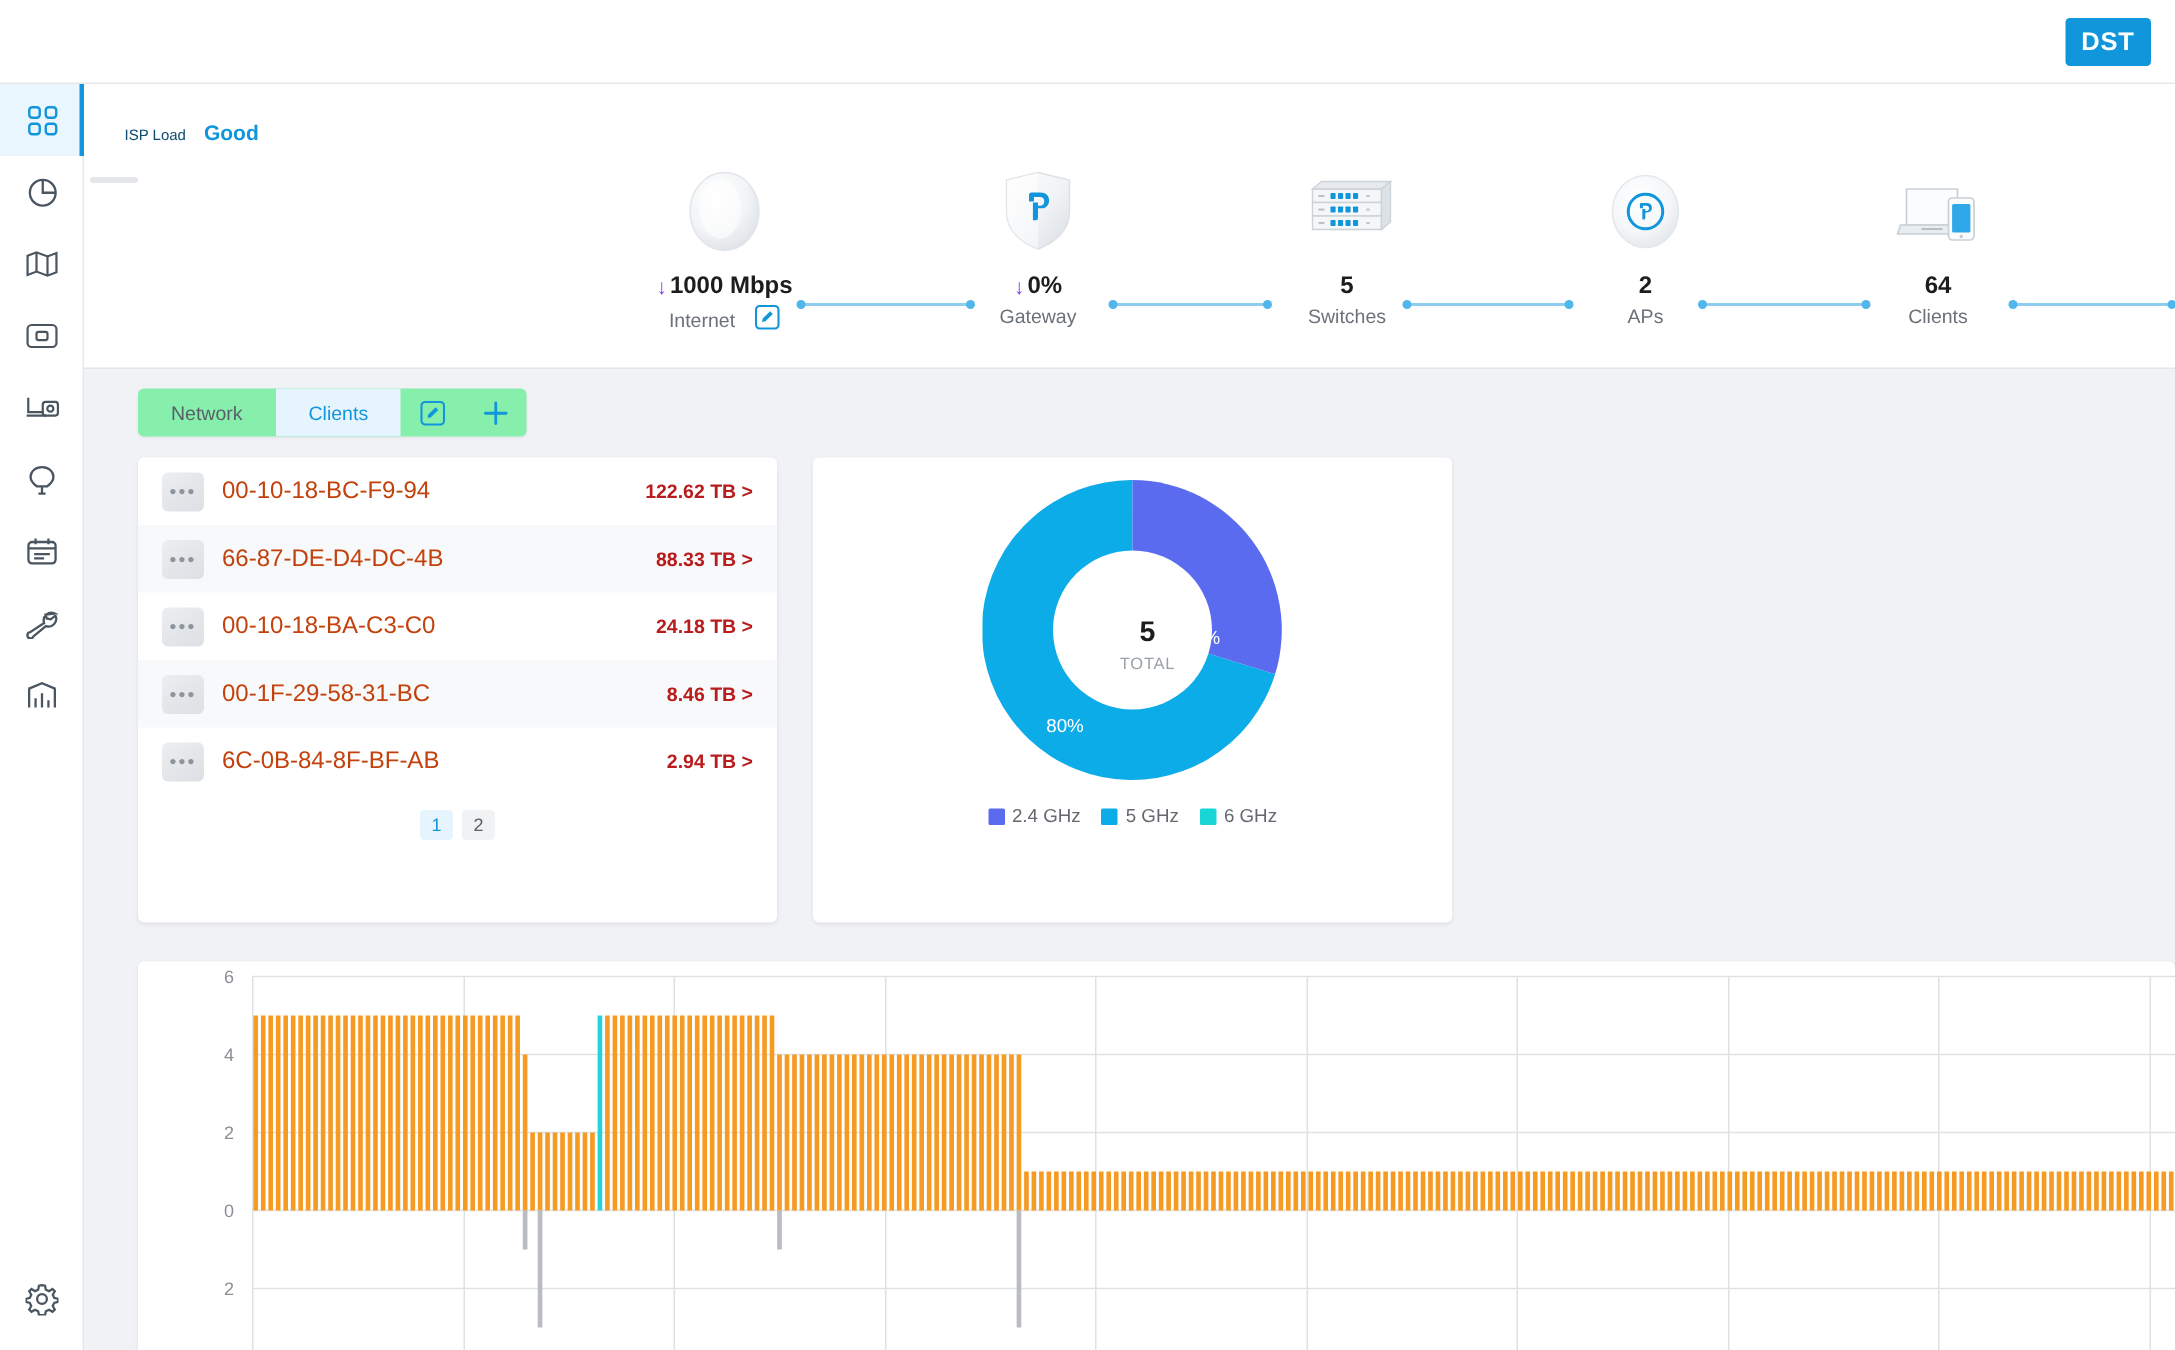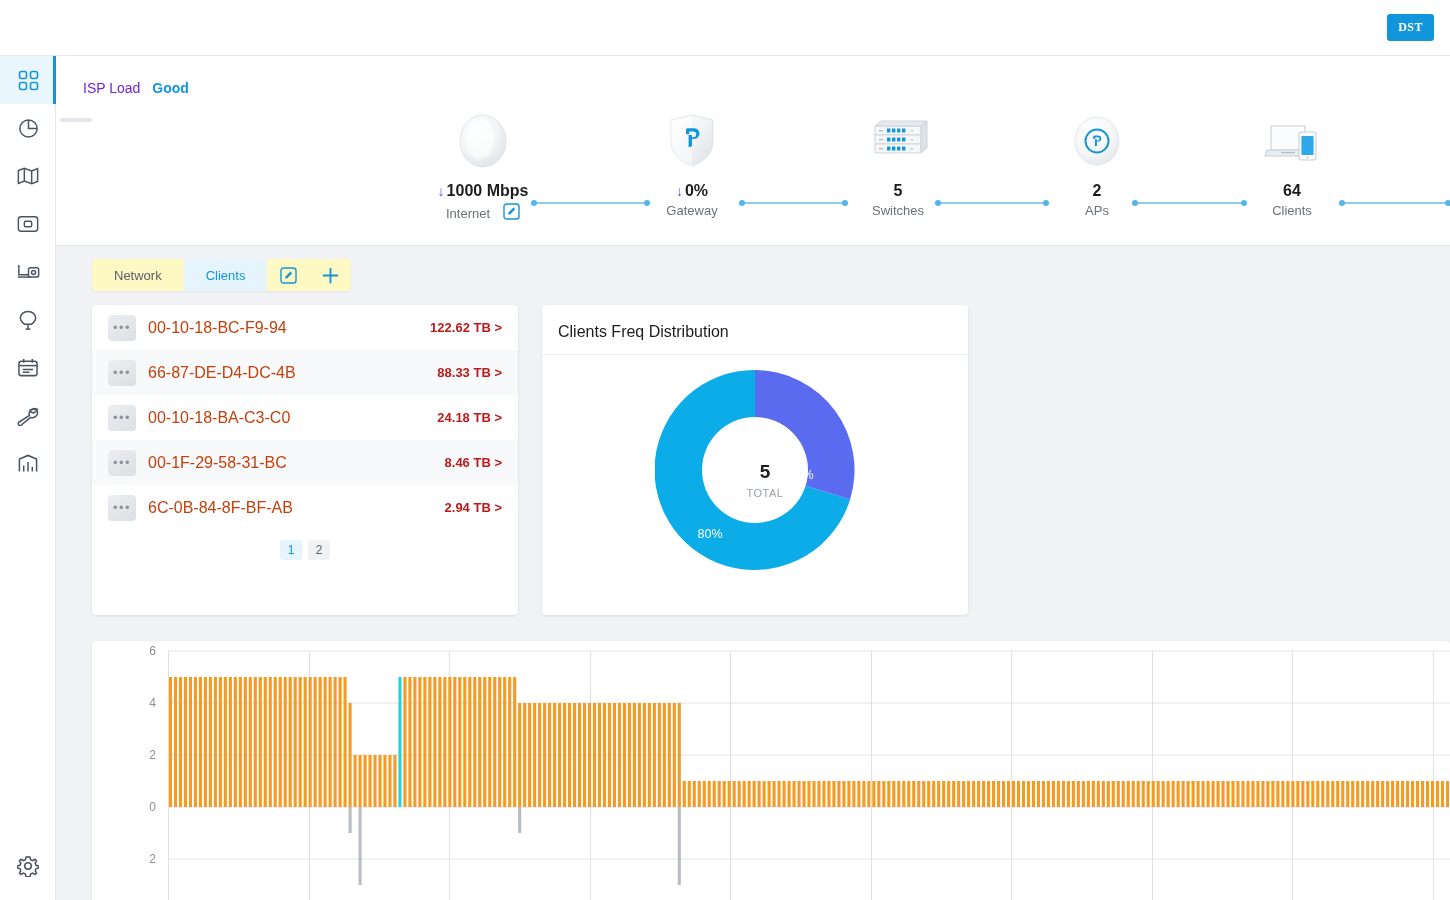--- a/index.html
+++ b/index.html
@@ -21,22 +21,22 @@
   .brand { display: flex; align-items: center; gap: 0; margin-left: 14px; }
   .tplink-logo { display: flex; align-items: center; gap: 6px; }
   .tp-mark { width: 28px; height: 26px; }
   .tp-word { font-size: 21px; font-weight: 700; color: #1a1a1a; letter-spacing: -0.5px; }
   .brand-div { width: 1px; height: 22px; background: #d9d9d9; margin: 0 14px; }
   .omada-word { display:flex; align-items:center; position: relative; }
   .omada-text { font-size: 20px; color: #2bb8c8; letter-spacing: 0.5px; }
   .site-name { font-size: 15px; font-weight: 700; color: #222; }
   .topbar-right { margin-left: auto; display: flex; align-items: center; gap: 10px; }
   .dst-badge {
-    background: #1296db; color: #fff; font-size: 12px; font-weight: 700;
-    padding: 6px 11px; border-radius: 3px; letter-spacing: 0.5px; font-family: Liberation Serif, serif;
+    background: #1296db; color: #fff; font-size: 17px; font-weight: 700;
+    padding: 6px 11px; border-radius: 3px; letter-spacing: 0.5px;
   }
 
   
   .sidebar {
     position: absolute; top: 56px; left: 0; width: 56px; height: 844px;
     background: #ffffff; border-right: 1px solid #e8e8e8;
     z-index: 20;
   }
   .side-item {
     width: 56px; height: 48px;
@@ -55,21 +55,21 @@
   
   .topology {
     position: absolute; top: 56px; left: 56px; width: 1394px; height: 190px;
     background: #ffffff; border-bottom: 1px solid #e3e5e8;
     overflow: hidden;
   }
   .isp-load {
     position: absolute; top: 24px; left: 27px;
     display: flex; align-items: baseline; gap: 12px;
   }
-  .isp-label { font-size: 14px; color: #6d28d9; }
+  .isp-label { font-size: 10px; color: #0c4a6e; }
   .isp-value { font-size: 14px; font-weight: 700; color: #1296db; }
   .topo-stub {
     position: absolute; left: 4px; top: 62px; width: 32px; height: 4px;
     background: #e4e6e9; border-radius: 2px;
   }
   .nodes {
     position: absolute; top: 46px; left: 0; width: 1394px; height: 144px;
   }
   .node { position: absolute; width: 150px; text-align: center; }
   .node-icon { height: 58px; display: flex; align-items: center; justify-content: center; }
@@ -89,21 +89,21 @@
   .link-line::before, .link-line::after {
     content: ""; position: absolute; top: -2px; width: 6px; height: 6px;
     border-radius: 50%; background: #51b6ea;
   }
   .link-line::before { left: -1px; }
   .link-line::after  { right: -1px; }
 
   
   .tabstrip {
     position: absolute; top: 259px; left: 92px;
-    height: 32px; background: #fef9c3; border-radius: 4px;
+    height: 32px; background: #86efac; border-radius: 4px;
     display: flex; align-items: stretch; overflow: hidden;
     box-shadow: 0 1px 2px rgba(0,0,0,0.06);
   }
   .tab {
     display: flex; align-items: center; padding: 0 22px;
     font-size: 13px; color: #5a6069; white-space: nowrap;
   }
   .tab.active { background: #e5f4fd; color: #1296db; }
   .tab-icon {
     display: flex; align-items: center; justify-content: center;
@@ -467,40 +467,51 @@
     <span class="client-traffic">2.94 TB &gt;</span>
   </div>
 
   <div class="pager">
     <span class="pg active">1</span>
     <span class="pg">2</span>
   </div>
 </div>
 
 <div class="card" id="card-freq">
-  <div class="card-head">
-    <span class="card-title">Clients Freq Distribution</span>
-  </div>
 
   <div class="donut-wrap">
     <svg class="donut" width="200" height="200" viewBox="0 0 200 200">
 
       <path id="slice5" fill="#0cace9" d="M 100 100 L 195.1 129.4 A 100 100 0 1 1 100 0 Z"></path>
 
       <path id="slice24" fill="#5a6bef" d="M 100 100 L 100 0 A 100 100 0 0 1 195.1 129.4 Z"></path>
       <circle cx="100" cy="100" r="53" fill="#ffffff"></circle>
       <text class="slice-label" x="146" y="109" text-anchor="middle">20%</text>
       <text class="slice-label" x="55" y="168" text-anchor="middle">80%</text>
     </svg>
     <div class="donut-center">
       <span class="donut-total-num">5</span>
       <span class="donut-total-lbl">TOTAL</span>
     </div>
   </div>
 
+  <div class="donut-legend">
+    <span class="lg">
+      <span class="sw" style="background:#5a6bef"></span>
+      <span>2.4 GHz</span>
+    </span>
+    <span class="lg">
+      <span class="sw" style="background:#0cace9"></span>
+      <span>5 GHz</span>
+    </span>
+    <span class="lg">
+      <span class="sw" style="background:#19d6d6"></span>
+      <span>6 GHz</span>
+    </span>
+  </div>
 </div>
 
 <div class="card" id="card-activities">
   <div class="chart-area">
     <svg id="act-svg" width="1358" height="260">
         <line x1="76" y1="10" x2="1358" y2="10" stroke="#dfe2e5" stroke-width="1"></line>
         <text x="64" y="14" text-anchor="end" font-size="12" fill="#8a8f96" font-family="&quot;Liberation Sans&quot;, sans-serif">6</text>
         <line x1="76" y1="62" x2="1358" y2="62" stroke="#dfe2e5" stroke-width="1"></line>
         <text x="64" y="66" text-anchor="end" font-size="12" fill="#8a8f96" font-family="&quot;Liberation Sans&quot;, sans-serif">4</text>
         <line x1="76" y1="114" x2="1358" y2="114" stroke="#dfe2e5" stroke-width="1"></line>

